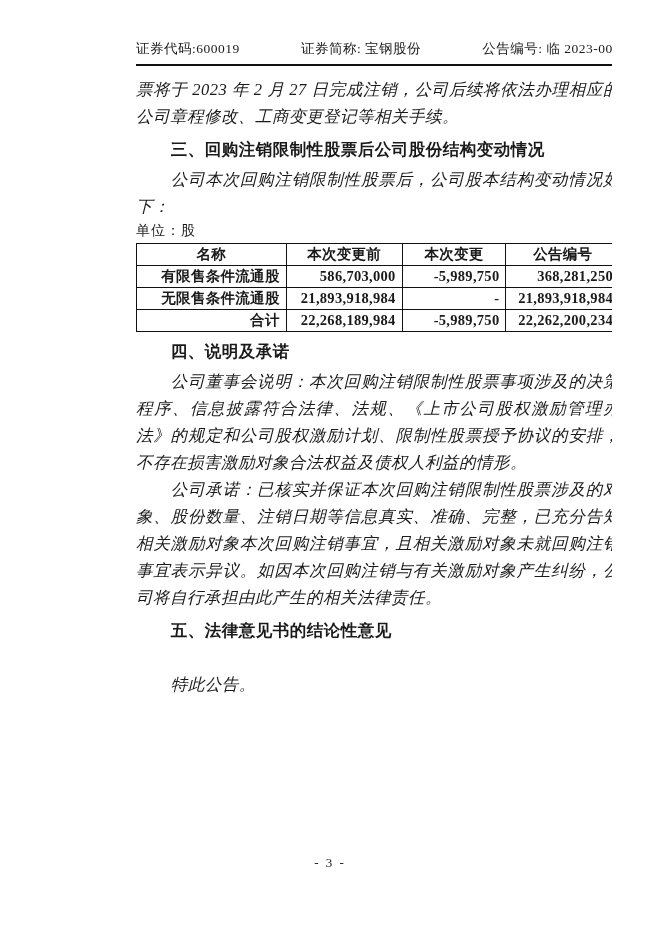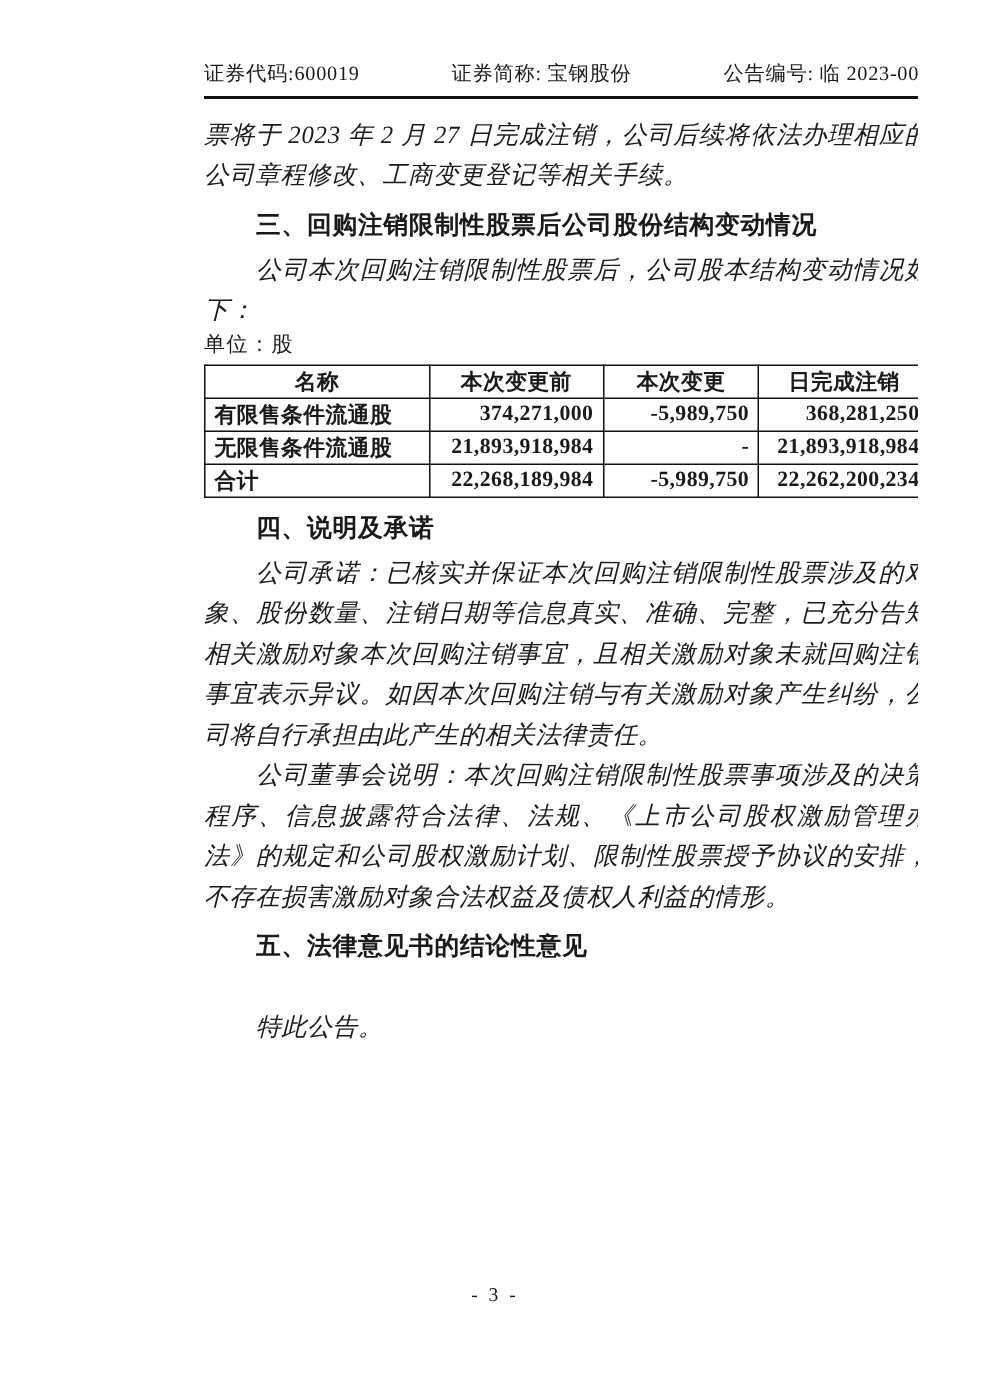--- a/index.html
+++ b/index.html
@@ -73,21 +73,21 @@
     border: 1.6px solid #111111;
     height: 21px;
     padding: 0 6px;
     font-size: 14.5px;
     font-weight: 700;
     letter-spacing: 0.3px;
     overflow: hidden;
     white-space: nowrap;
   }
   table.share-table th { text-align: center; }
-  td.cell-name { text-align: left; }
+  td.cell-name { text-align: right; }
   td.cell-num  { text-align: right; }
   .col-name   { width: 31%; }
   .col-before { width: 24%; }
   .col-change { width: 21.5%; }
   .col-after  { width: 23.5%; }
   .closing {
     margin-top: 27px;
   }
   .doc-footer {
     position: absolute;
@@ -123,48 +123,48 @@
         <col class="col-name">
           <col class="col-before">
           <col class="col-change">
           <col class="col-after">
       </colgroup>
       <thead>
         <tr>
           <th>名称</th>
           <th>本次变更前</th>
           <th>本次变更</th>
-          <th>日完成注销</th>
+          <th>公告编号</th>
         </tr>
       </thead>
       <tbody>
         <tr>
           <td class="cell-name">有限售条件流通股</td>
-          <td class="cell-num">374,271,000</td>
+          <td class="cell-num">586,703,000</td>
           <td class="cell-num">-5,989,750</td>
           <td class="cell-num">368,281,250</td>
         </tr>
         <tr>
           <td class="cell-name">无限售条件流通股</td>
           <td class="cell-num">21,893,918,984</td>
           <td class="cell-num">-</td>
           <td class="cell-num">21,893,918,984</td>
         </tr>
         <tr>
           <td class="cell-name">合计</td>
           <td class="cell-num">22,268,189,984</td>
           <td class="cell-num">-5,989,750</td>
           <td class="cell-num">22,262,200,234</td>
         </tr>
       </tbody>
     </table>
 
     <h2 class="section-heading">四、说明及承诺</h2>
+    <p class="body-text indent">公司董事会说明：本次回购注销限制性股票事项涉及的决策程序、信息披露符合法律、法规、《上市公司股权激励管理办法》的规定和公司股权激励计划、限制性股票授予协议的安排，不存在损害激励对象合法权益及债权人利益的情形。</p>
     <p class="body-text indent">公司承诺：已核实并保证本次回购注销限制性股票涉及的对象、股份数量、注销日期等信息真实、准确、完整，已充分告知相关激励对象本次回购注销事宜，且相关激励对象未就回购注销事宜表示异议。如因本次回购注销与有关激励对象产生纠纷，公司将自行承担由此产生的相关法律责任。</p>
-    <p class="body-text indent">公司董事会说明：本次回购注销限制性股票事项涉及的决策程序、信息披露符合法律、法规、《上市公司股权激励管理办法》的规定和公司股权激励计划、限制性股票授予协议的安排，不存在损害激励对象合法权益及债权人利益的情形。</p>
 
     <h2 class="section-heading">五、法律意见书的结论性意见</h2>
 
     <p class="body-text indent closing">特此公告。</p>
 
   </div>
 
   <div class="doc-footer">- 3 -</div>
 
 </div>

